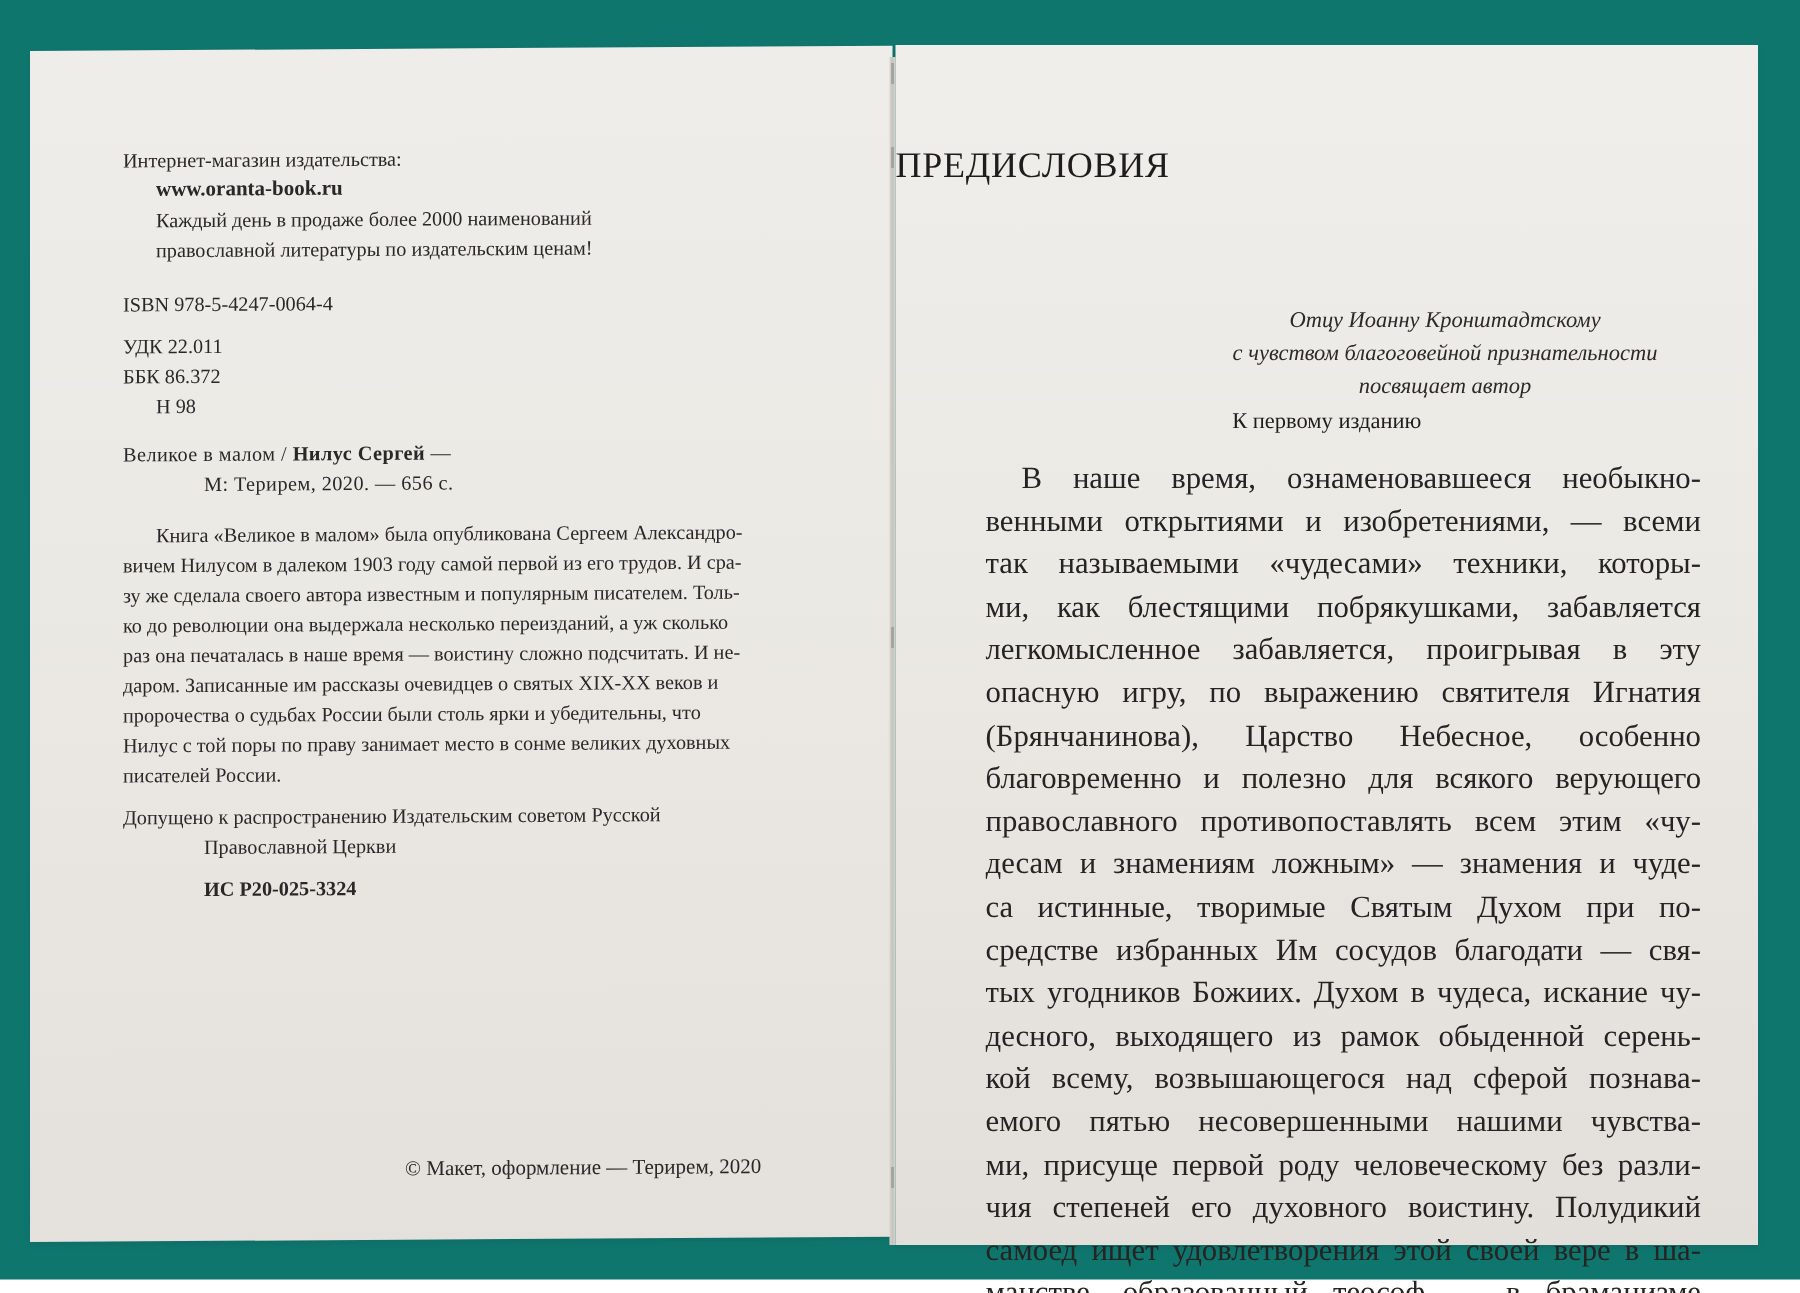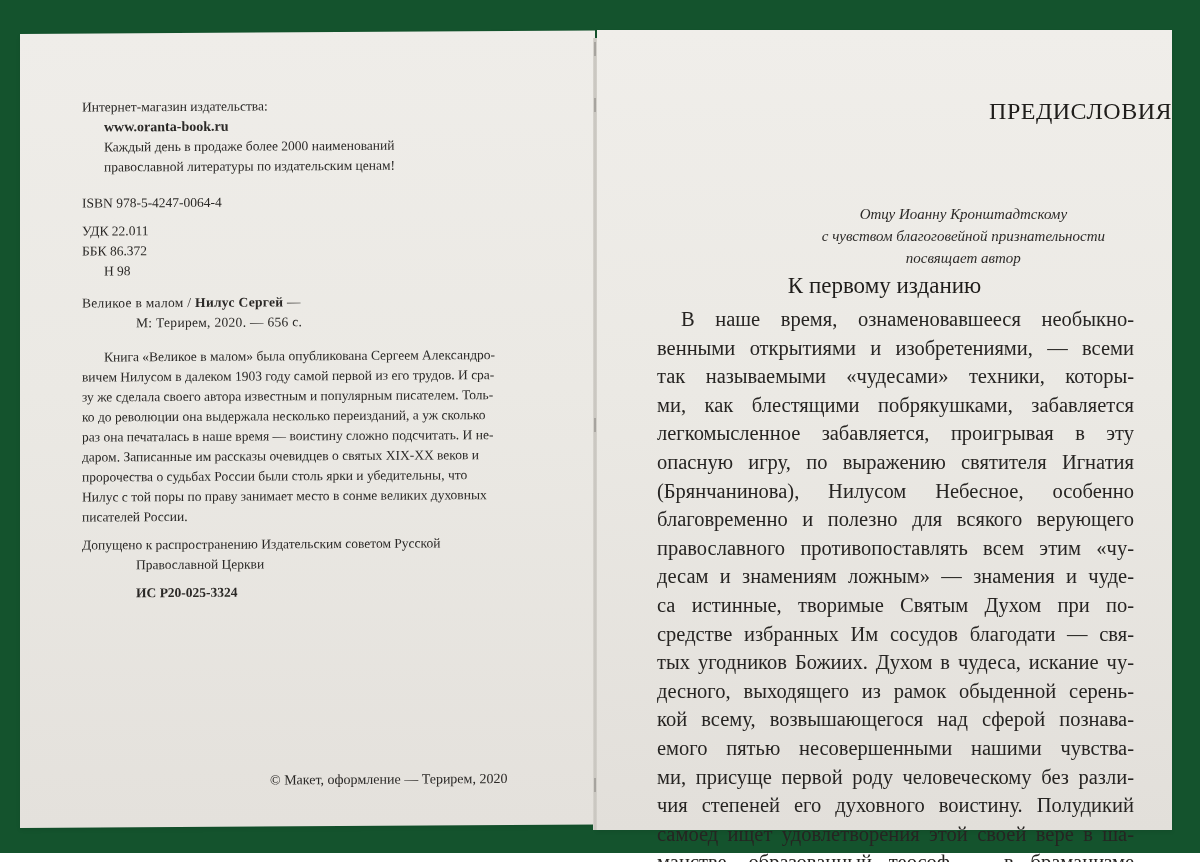--- a/index.html
+++ b/index.html
@@ -7,21 +7,21 @@
       padding: 0;
       width: 1200px;
       height: 862px;
       background: #ffffff;
       overflow: hidden;
     }
     .scene {
       position: relative;
       width: 1200px;
       height: 853px;
-      background: #14532d;
+      background: #0f766e;
     }
     .page {
       position: absolute;
       background: linear-gradient(180deg, #efede9 0%, #ebe9e4 45%, #e4e1dc 100%);
       box-shadow: 0 2px 4px rgba(0,0,0,0.08);
       font-family: "DejaVu Serif", "Liberation Serif", serif;
       color: #2a2826;
     }
     .page-left {
       left: 20px;
@@ -69,41 +69,41 @@
     .approved { top: 502px; }
     .is-code { margin-top: 8px; font-weight: bold; padding-left: 54px; }
     .copyright { top: 738px; left: 250px; width: 300px; font-size: 14px; }
 
     
     .rp { position: absolute; font-family: "Liberation Serif", "DejaVu Serif", serif; }
     .heading {
       top: 68px;
       left: 0;
       width: 575px;
-      text-align: right;
+      text-align: left;
       font-size: 24px;
       letter-spacing: 0.5px;
       color: #1f1d1b;
     }
     .dedication {
       top: 173px;
       right: 67px;
       text-align: center;
       font-style: italic;
       font-size: 15px;
       line-height: 22px;
       color: #2c2a28;
     }
     .dedication .line { display: block; white-space: nowrap; }
     .subheading {
       top: 243px;
       left: 0;
       width: 575px;
       text-align: center;
-      font-size: 23px;
+      font-size: 15px;
       color: #1f1d1b;
     }
     .body-text {
       top: 275px;
       left: 60px;
       width: 477px;
       font-size: 20.5px;
       line-height: 28.6px;
       color: #262422;
     }
@@ -182,21 +182,21 @@
 
     <div class="rp subheading">К первому изданию</div>
 
     <div class="rp body-text">
       <span class="line first">В наше время, ознаменовавшееся необыкно-</span>
       <span class="line">венными открытиями и изобретениями, — всеми</span>
       <span class="line">так называемыми «чудесами» техники, которы-</span>
       <span class="line">ми, как блестящими побрякушками, забавляется</span>
       <span class="line">легкомысленное забавляется, проигрывая в эту</span>
       <span class="line">опасную игру, по выражению святителя Игнатия</span>
-      <span class="line">(Брянчанинова), Нилусом Небесное, особенно</span>
+      <span class="line">(Брянчанинова), Царство Небесное, особенно</span>
       <span class="line">благовременно и полезно для всякого верующего</span>
       <span class="line">православного противопоставлять всем этим «чу-</span>
       <span class="line">десам и знамениям ложным» — знамения и чуде-</span>
       <span class="line">са истинные, творимые Святым Духом при по-</span>
       <span class="line">средстве избранных Им сосудов благодати — свя-</span>
       <span class="line">тых угодников Божиих. Духом в чудеса, искание чу-</span>
       <span class="line">десного, выходящего из рамок обыденной серень-</span>
       <span class="line">кой всему, возвышающегося над сферой познава-</span>
       <span class="line">емого пятью несовершенными нашими чувства-</span>
       <span class="line">ми, присуще первой роду человеческому без разли-</span>

